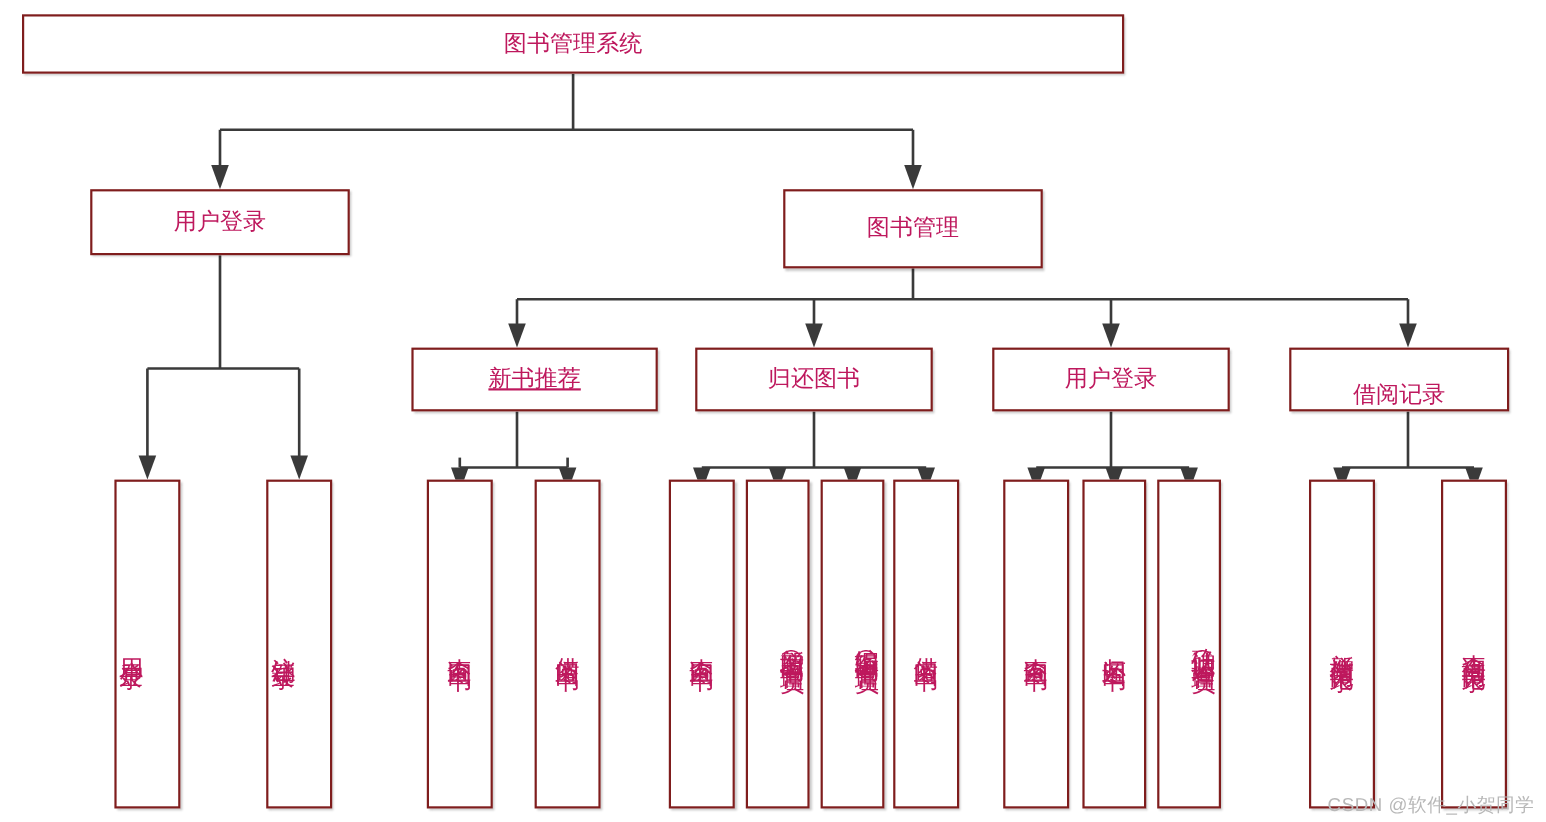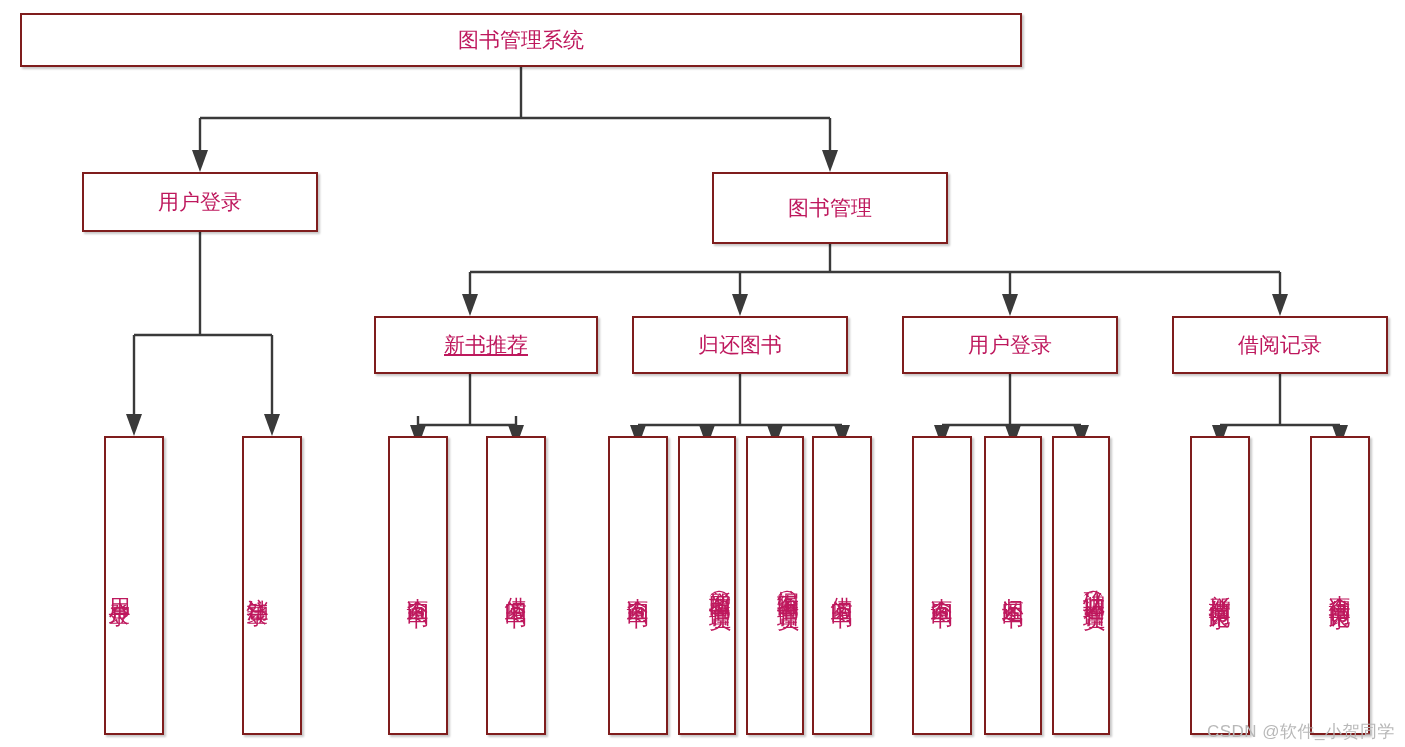--- a/index.html
+++ b/index.html
@@ -152,21 +152,21 @@
 
   <div class="node horiz" style="left:374px; top:316px; width:224px; height:58px;text-decoration:underline;">
     <span class="node-label">新书推荐</span>
   </div>
   <div class="node horiz" style="left:632px; top:316px; width:216px; height:58px;">
     <span class="node-label">归还图书</span>
   </div>
   <div class="node horiz" style="left:902px; top:316px; width:216px; height:58px;">
     <span class="node-label">用户登录</span>
   </div>
-  <div class="node horiz" style="left:1172px; top:316px; width:216px; height:58px;">
+  <div class="node horiz" style="left:1172px; top:316px; width:200px; height:58px;align-items:flex-end;">
     <span class="node-label">借阅记录</span>
   </div>
 
   <div class="node vert" style="left:104px; top:436px; width:60px; height:299px; align-items:flex-end;">
     <span class="node-label">用户登录</span>
   </div>
   <div class="node vert" style="left:242px; top:436px; width:60px; height:299px; align-items:flex-end;">
     <span class="node-label">注销登录</span>
   </div>
 

